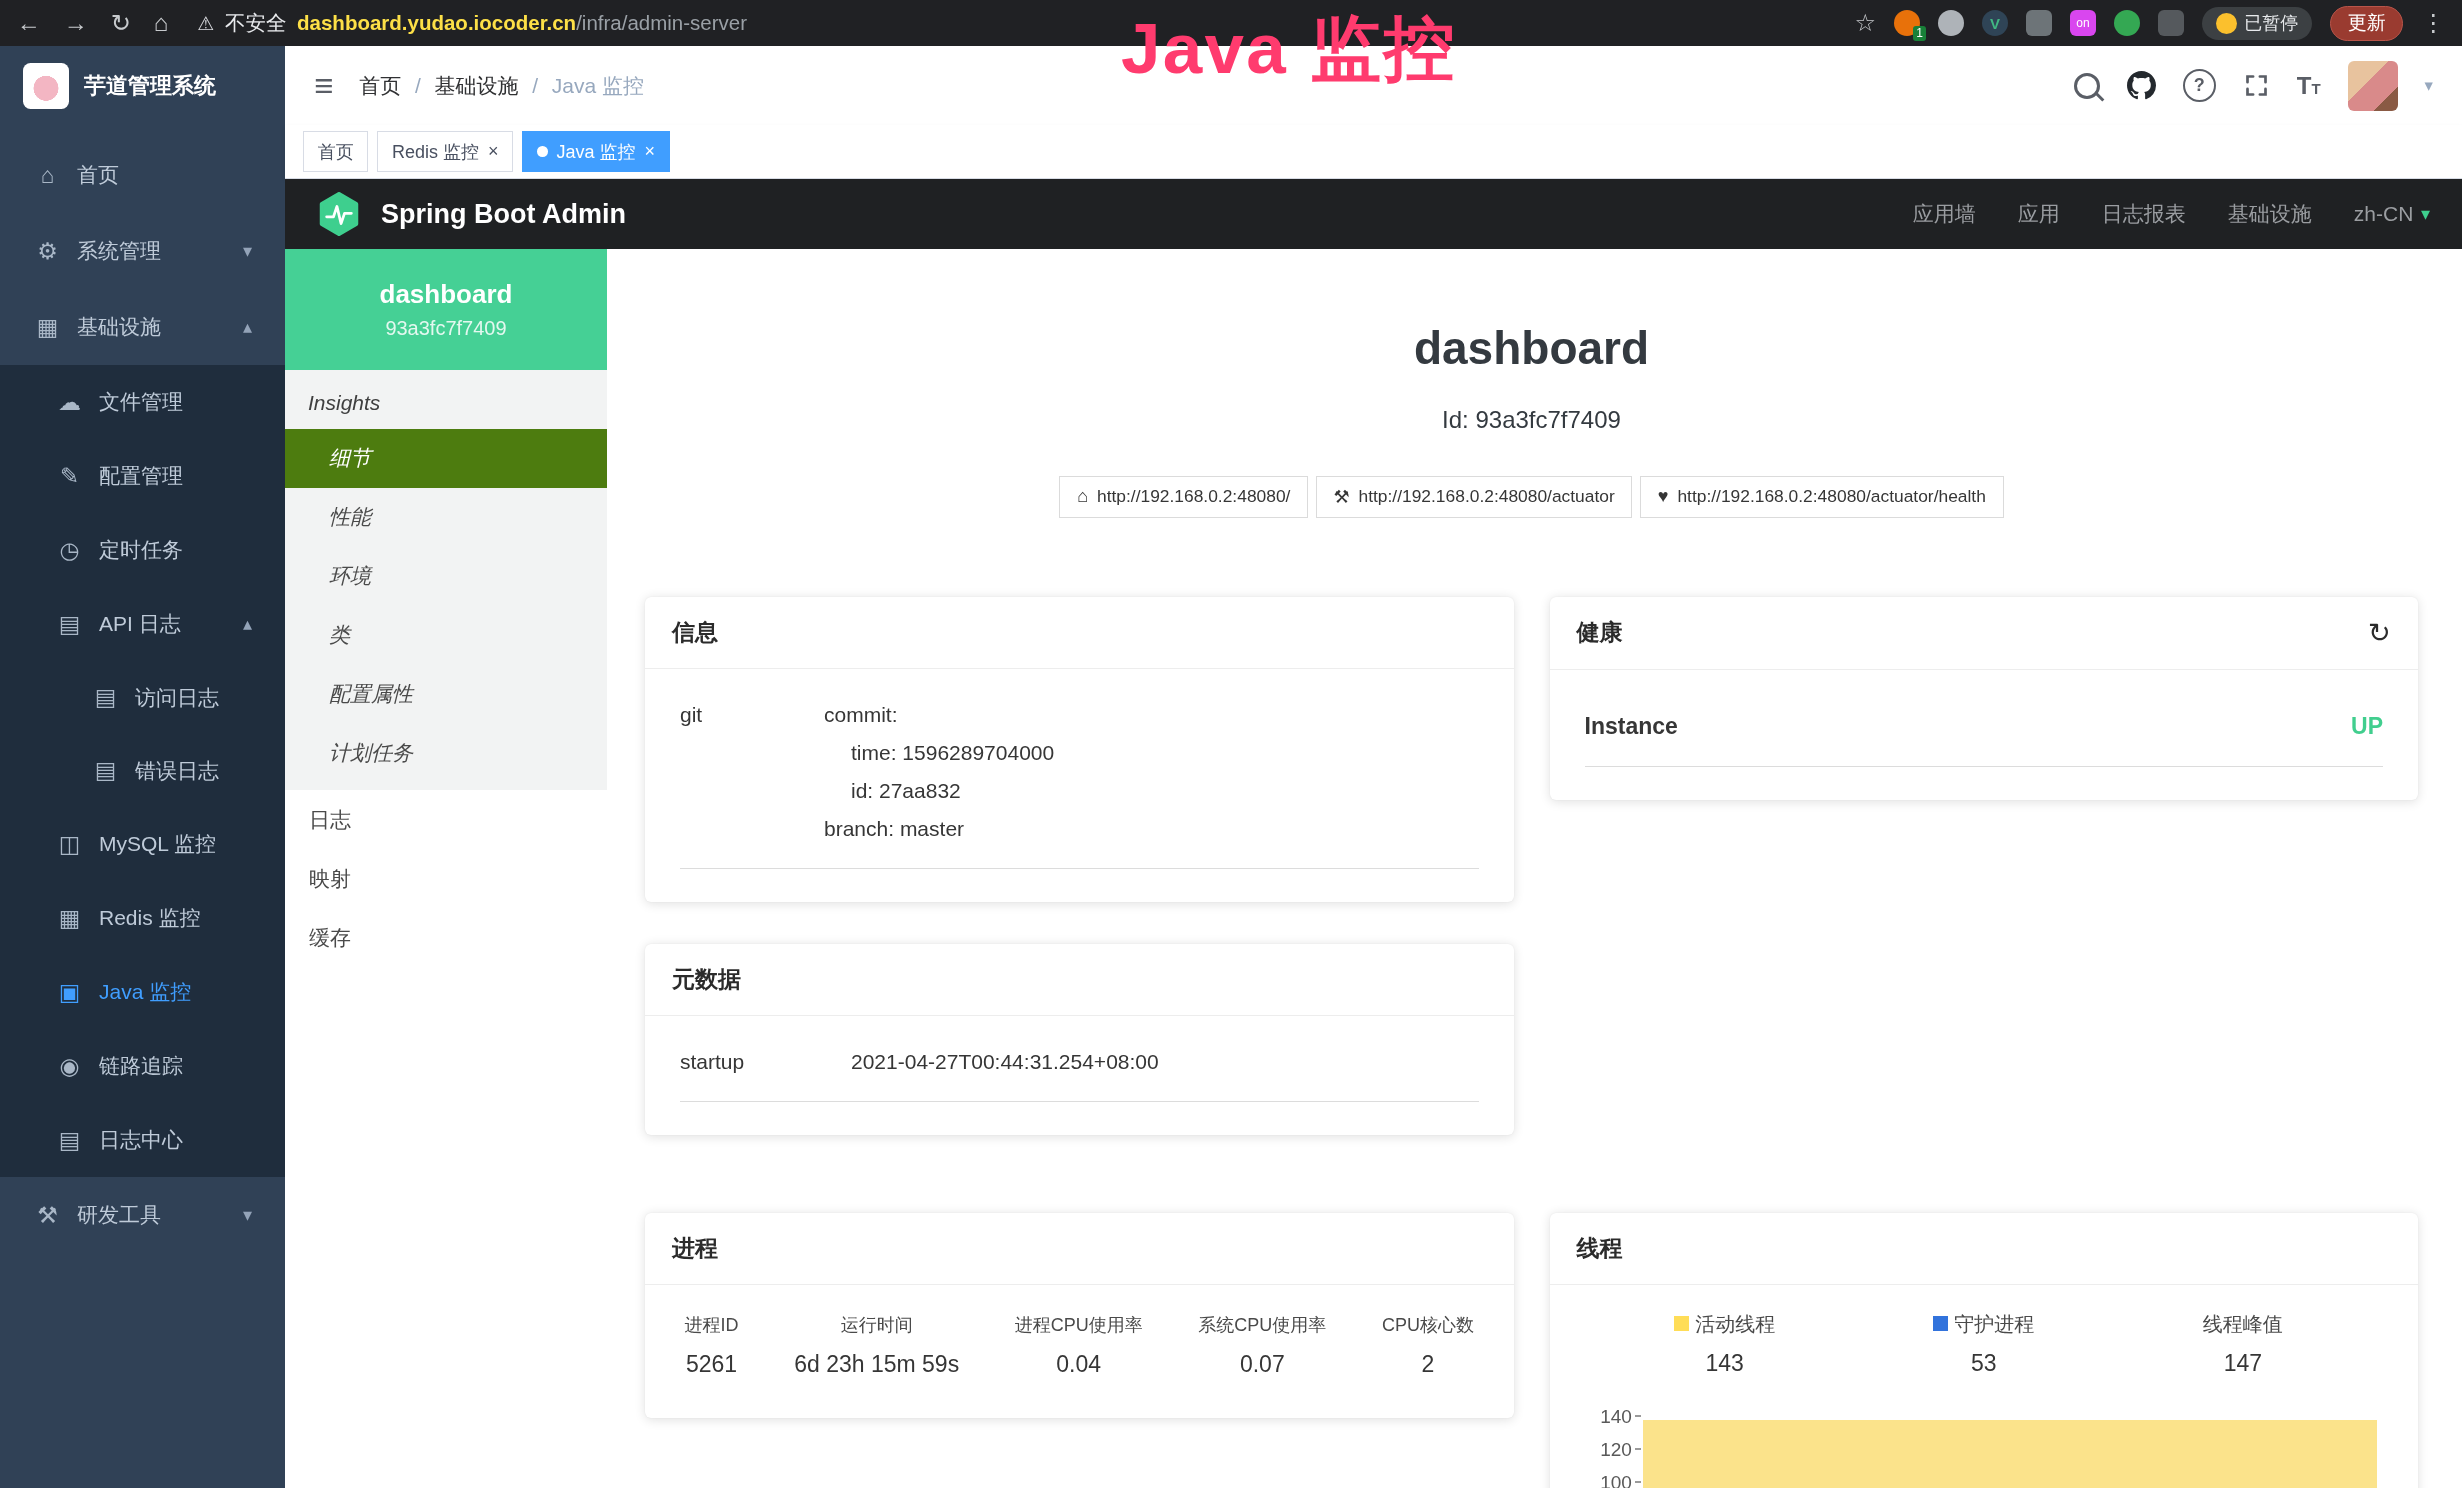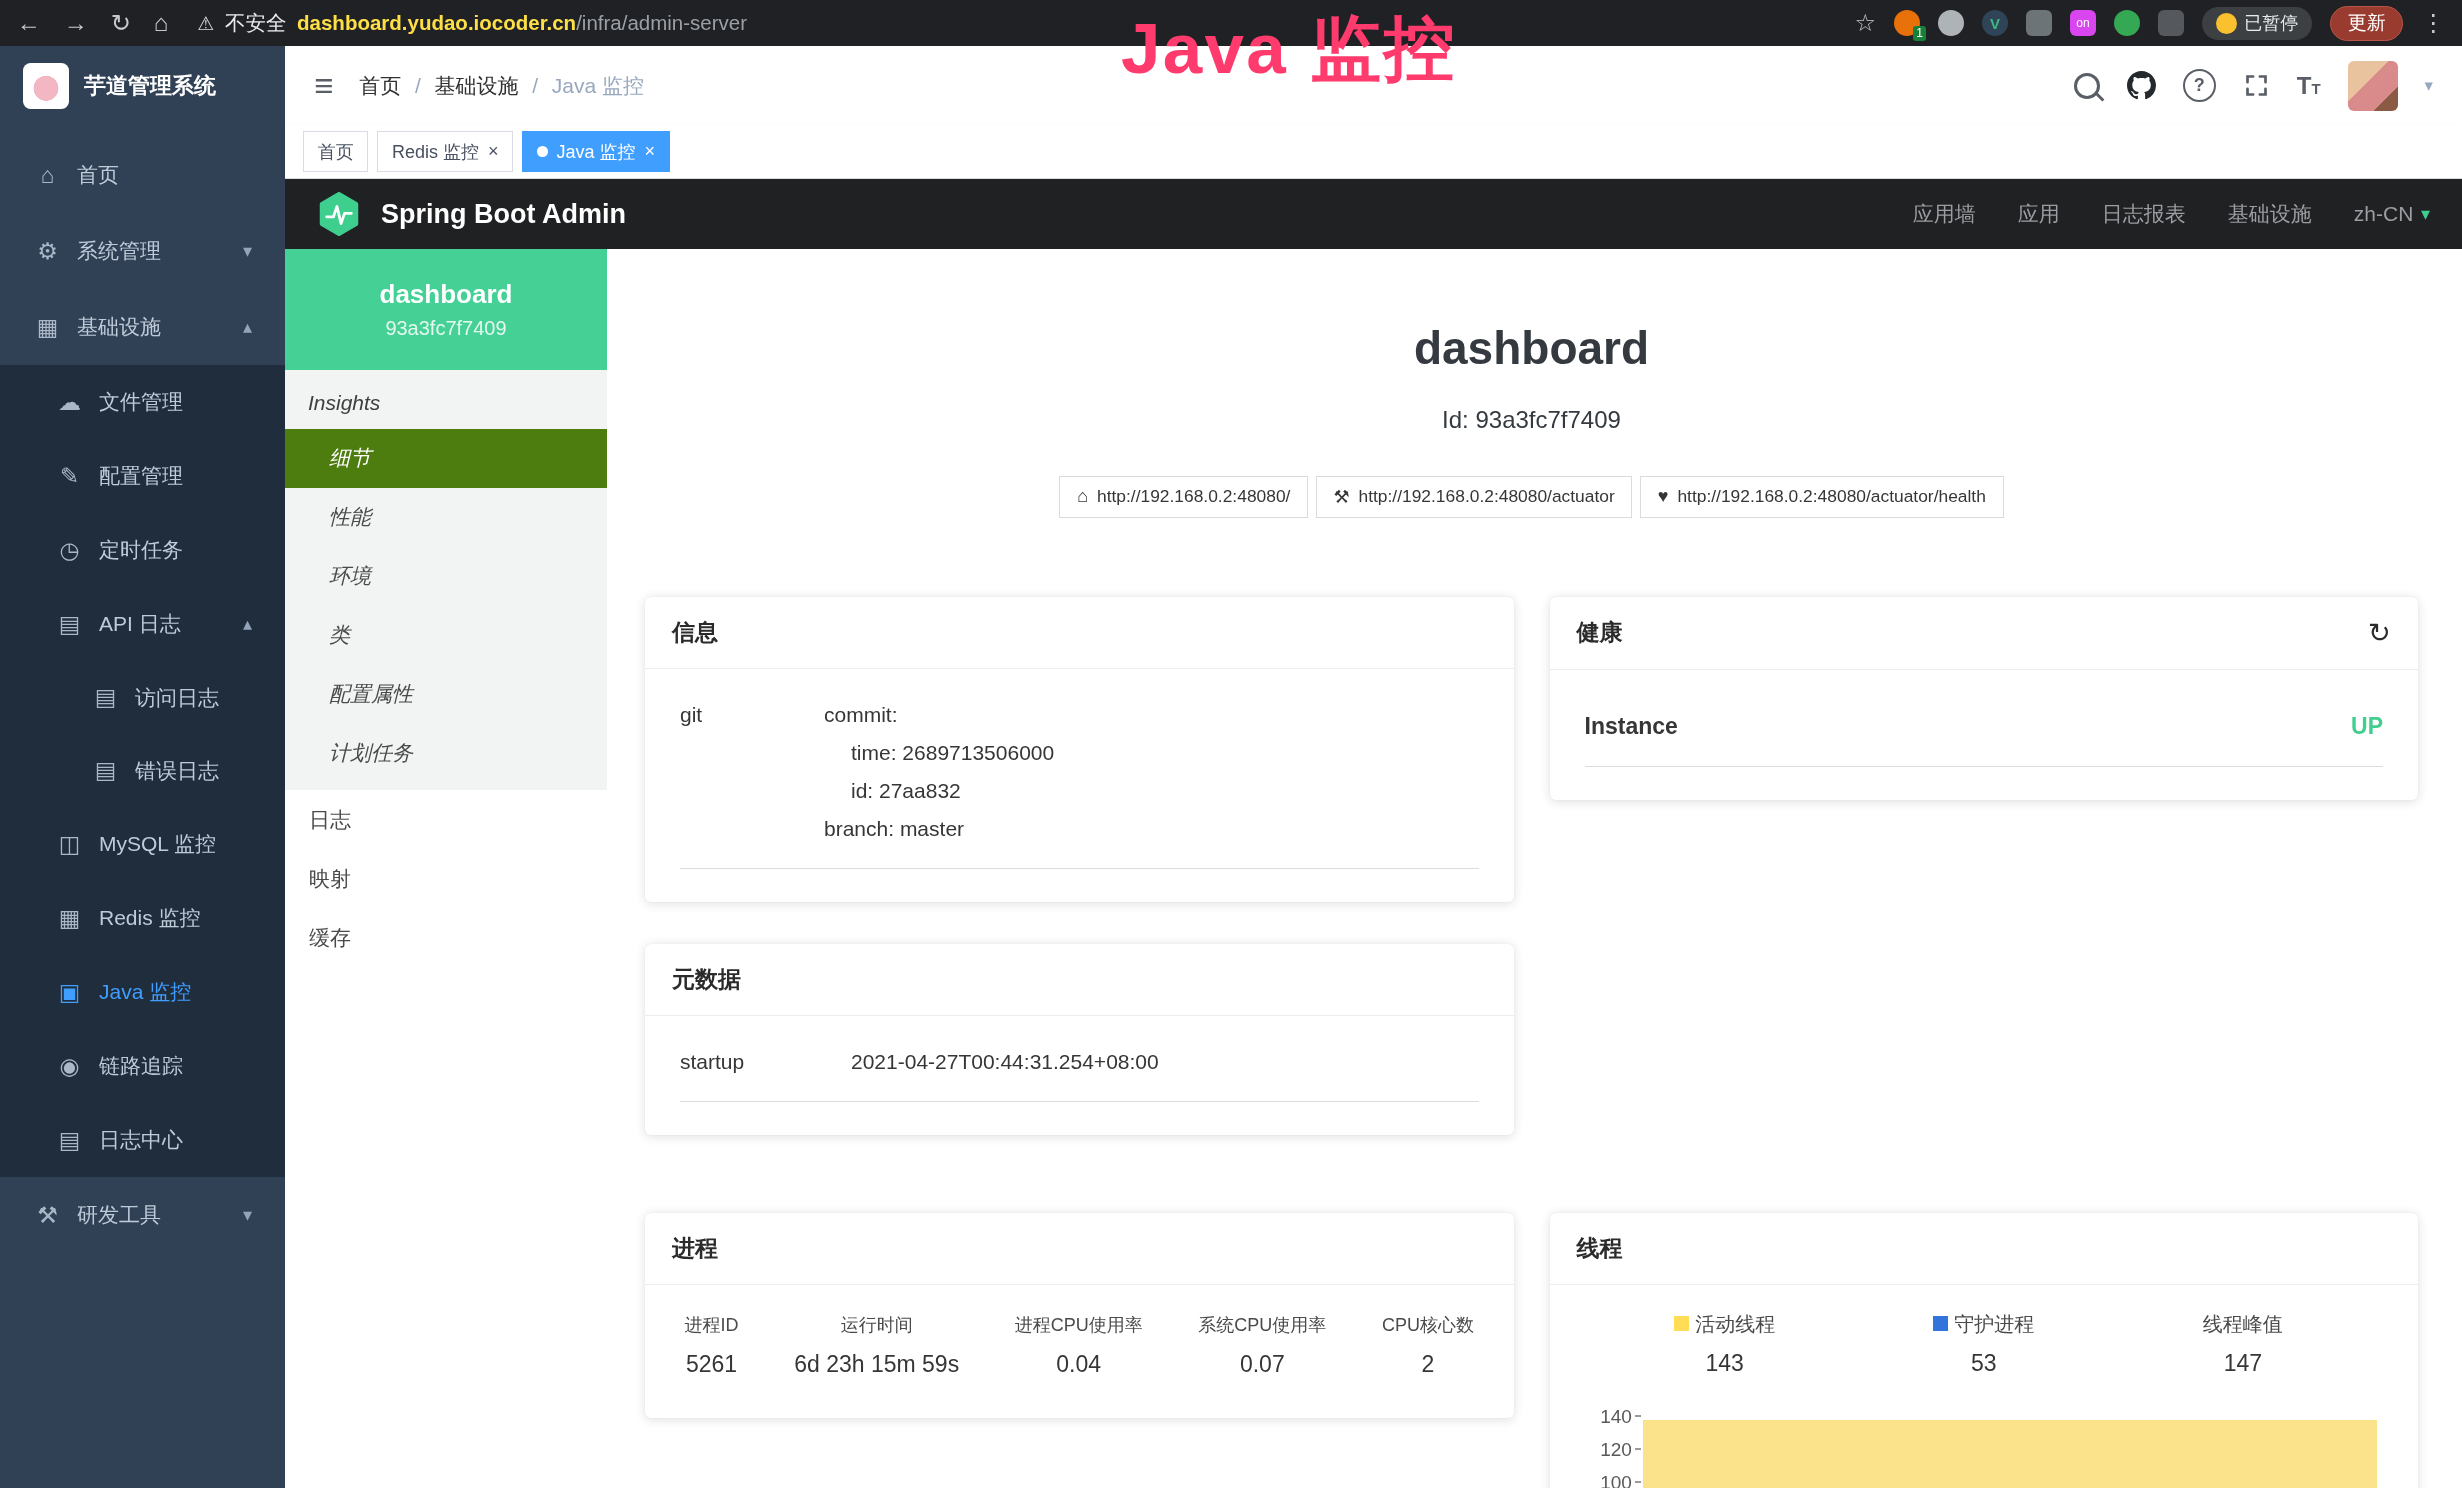--- a/index.html
+++ b/index.html
@@ -352,21 +352,21 @@
 
           <div class="cards">
 
             <section class="card card-info">
               <div class="card-header">信息</div>
               <div class="card-body">
                 <div class="kv">
                   <span class="k">git</span>
                   <span class="v">
                     <div>commit:</div>
-                    <div class="indent">time: 2689713506000</div>
+                    <div class="indent">time: 1596289704000</div>
                     <div class="indent">id: 27aa832</div>
                     <div>branch: master</div>
                   </span>
                 </div>
               </div>
             </section>
 
             <section class="card card-health">
               <div class="card-header">
                 <span>健康</span>

